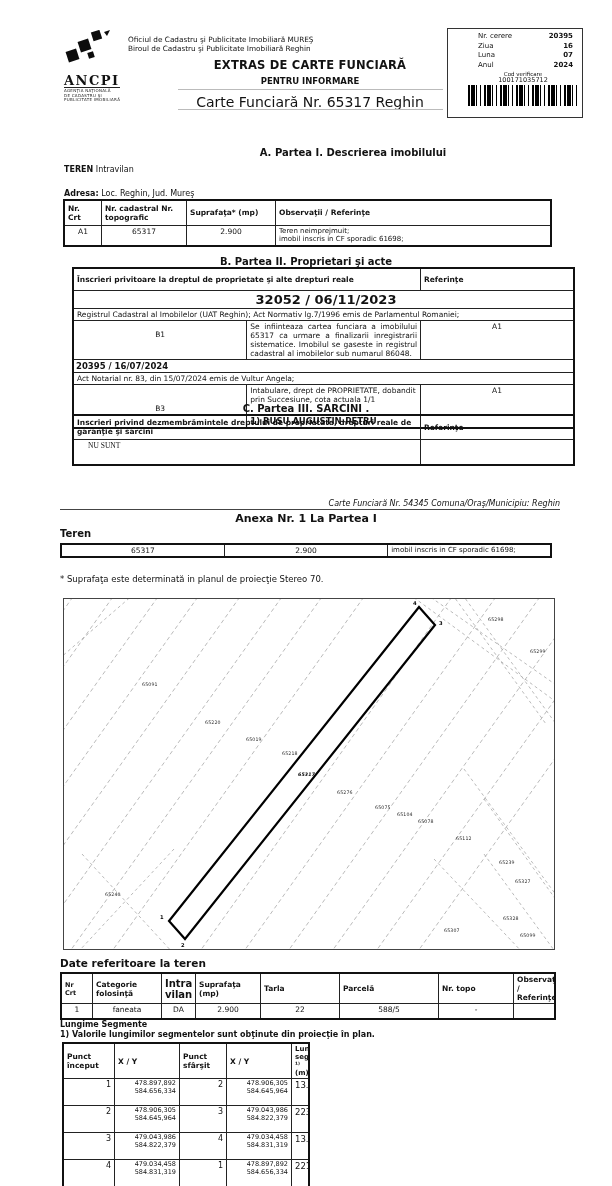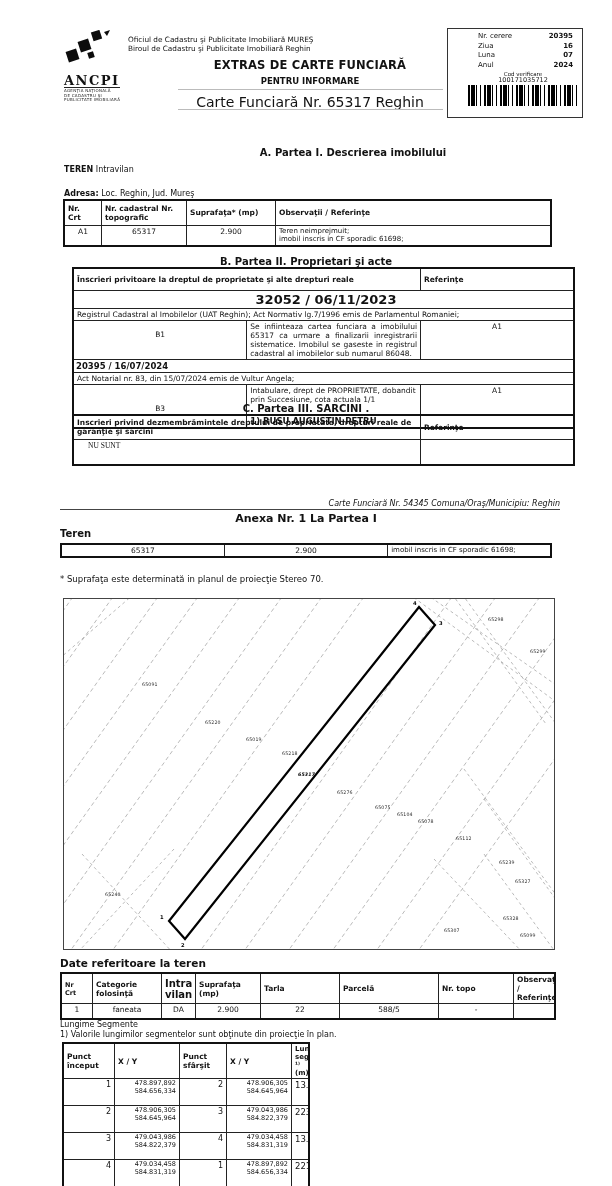--- a/index.html
+++ b/index.html
@@ -33,21 +33,21 @@
   
   .t75{font-size:7.5px;}
   .t7{font-size:7px;}
   th{font-size:7.5px;text-align:left;vertical-align:middle;}
   
   .map{border:1.2px solid #444;}
   .plabel{position:absolute;font-size:6px;transform:scale(.78);transform-origin:left top;color:#2a2a2a;letter-spacing:.2px;}
   .plabel.subject{font-weight:bold;font-style:italic;color:#000;}
   .vlabel{position:absolute;font-size:6.5px;transform:scale(.8);transform-origin:left top;color:#000;font-weight:bold;}
   .foot{font-size:8.5px;}
-  .note-b{font-size:8px;font-weight:normal;line-height:9.5px;}
+  .note-b{font-size:8px;font-weight:bold;line-height:9.5px;}
   .coord{font-size:6.5px;line-height:7.5px;text-align:right;}
   .segnum{font-size:8px;text-align:right;}
   .seglen{font-size:8.5px;text-align:right;font-weight:normal;}
 </style>
 </head>
 <body>
 
 <div class="page">
 
   <div class="abs office" style="left:128px;top:35px;width:300px;">

